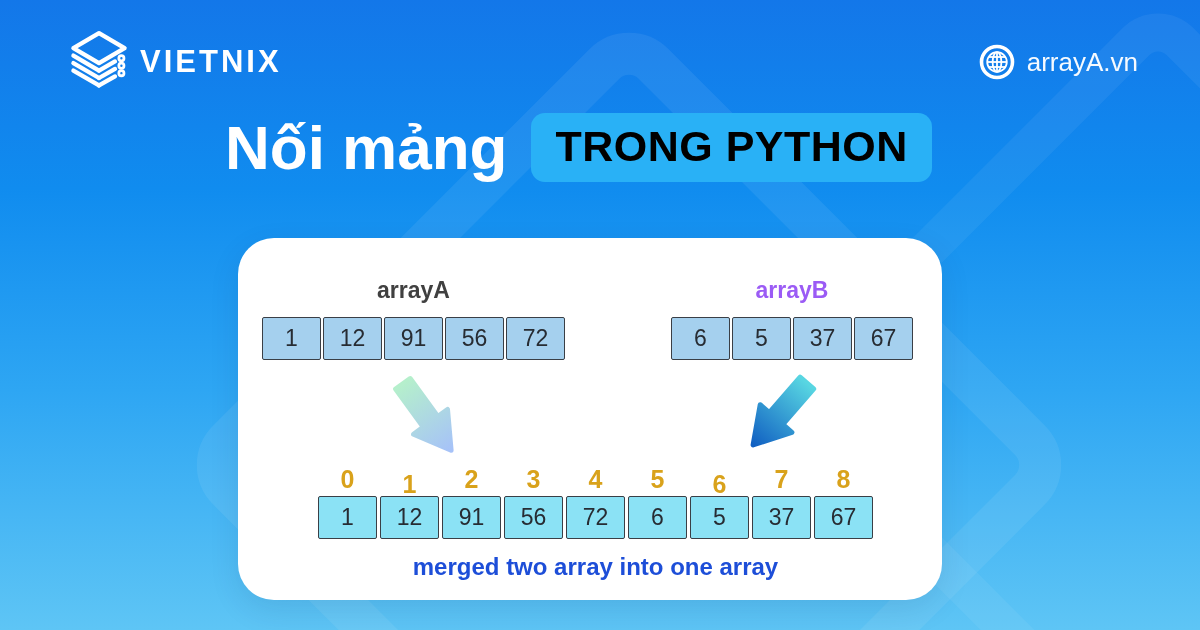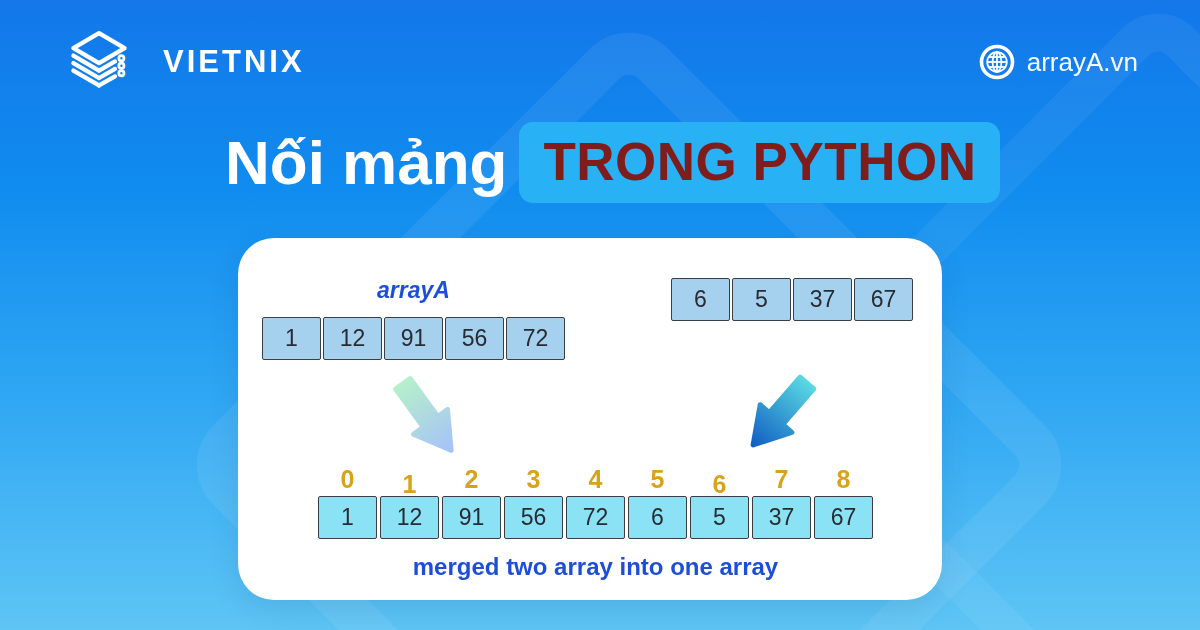--- a/index.html
+++ b/index.html
@@ -9,29 +9,29 @@
     background:linear-gradient(180deg,#1377E9 0%,#108CEF 30%,#2EA6F3 62%,#5EC5F5 100%);
   }
   
   .decor-square { position:absolute; border-style:solid; transform:rotate(45deg); pointer-events:none; }
   .sq1 { width:560px; height:560px; left:307px; top:143px; border-width:42px;
          border-color:rgba(255,255,255,0.07); border-radius:56px; }
   .sq2 { width:500px; height:500px; left:870px; top:112px; border-width:38px;
          border-color:rgba(255,255,255,0.055); border-radius:50px; }
 
   
-  .logo { position:absolute; left:62px; top:30px; display:flex; align-items:center; gap:27px; }
+  .logo { position:absolute; left:62px; top:30px; display:flex; align-items:center; gap:4px; }
   .logo-text { color:#fff; font-size:31px; font-weight:800; letter-spacing:3px; }
   .site { position:absolute; right:62px; top:44px; display:flex; align-items:center; gap:12px; }
   .site-text { color:rgba(255,255,255,0.96); font-size:26px; }
 
   
-  .title-row { position:absolute; left:225px; top:118px; height:88px; display:flex; align-items:center; gap:12px;justify-content:center; }
+  .title-row { position:absolute; left:225px; top:103px; height:88px; display:flex; align-items:center; gap:24px;justify-content:center; }
   .title-plain { color:#fff; font-size:62px; font-weight:800; white-space:nowrap; }
-  .title-badge { background:#29B1F6; color:#7f1d1d; font-size:53px; font-weight:800;
+  .title-badge { background:#29B1F6; color:#000000; font-size:43px; font-weight:800;
                  padding:9px 24px 11px 24px; border-radius:14px; letter-spacing:0.5px; white-space:nowrap; }
 
   
   .card { position:absolute; left:238px; top:238px; width:704px; height:362px;
           background:#fff; border-radius:36px; box-shadow:0 10px 30px rgba(0,40,90,0.10); }
 
   .group-a { position:absolute; left:24px; top:40px; width:303px; }
   .group-b { position:absolute; left:433px; top:40px; width:242px; }
   .array-label { text-align:center; font-size:23px; font-weight:700; line-height:24px; margin-bottom:15px; }
   .label-a { color:#3D9A96; }
@@ -95,31 +95,32 @@
   </div>
 
   <div class="title-row">
     <span class="title-plain">Nối mảng</span>
     <span class="title-badge" style="background-color: rgb(41, 177, 246);">TRONG PYTHON</span>
   </div>
 
   <div class="card">
 
     <div class="group-a">
-      <div class="array-label label-a" style="color: #1d4ed8; font-style: italic;">arrayA</div>
+      <div class="array-label label-a" style="color: #404040;">arrayA</div>
       <div class="cells">
         <div class="cell">1</div>
         <div class="cell">12</div>
         <div class="cell">91</div>
         <div class="cell">56</div>
         <div class="cell">72</div>
       </div>
     </div>
 
     <div class="group-b">
+      <div class="array-label label-b" style="color: rgb(155, 91, 245);">arrayB</div>
       <div class="cells">
         <div class="cell">6</div>
         <div class="cell">5</div>
         <div class="cell">37</div>
         <div class="cell">67</div>
       </div>
     </div>
 
     <svg class="arrow arrow-left" viewBox="0 0 64 92">
       <defs>

